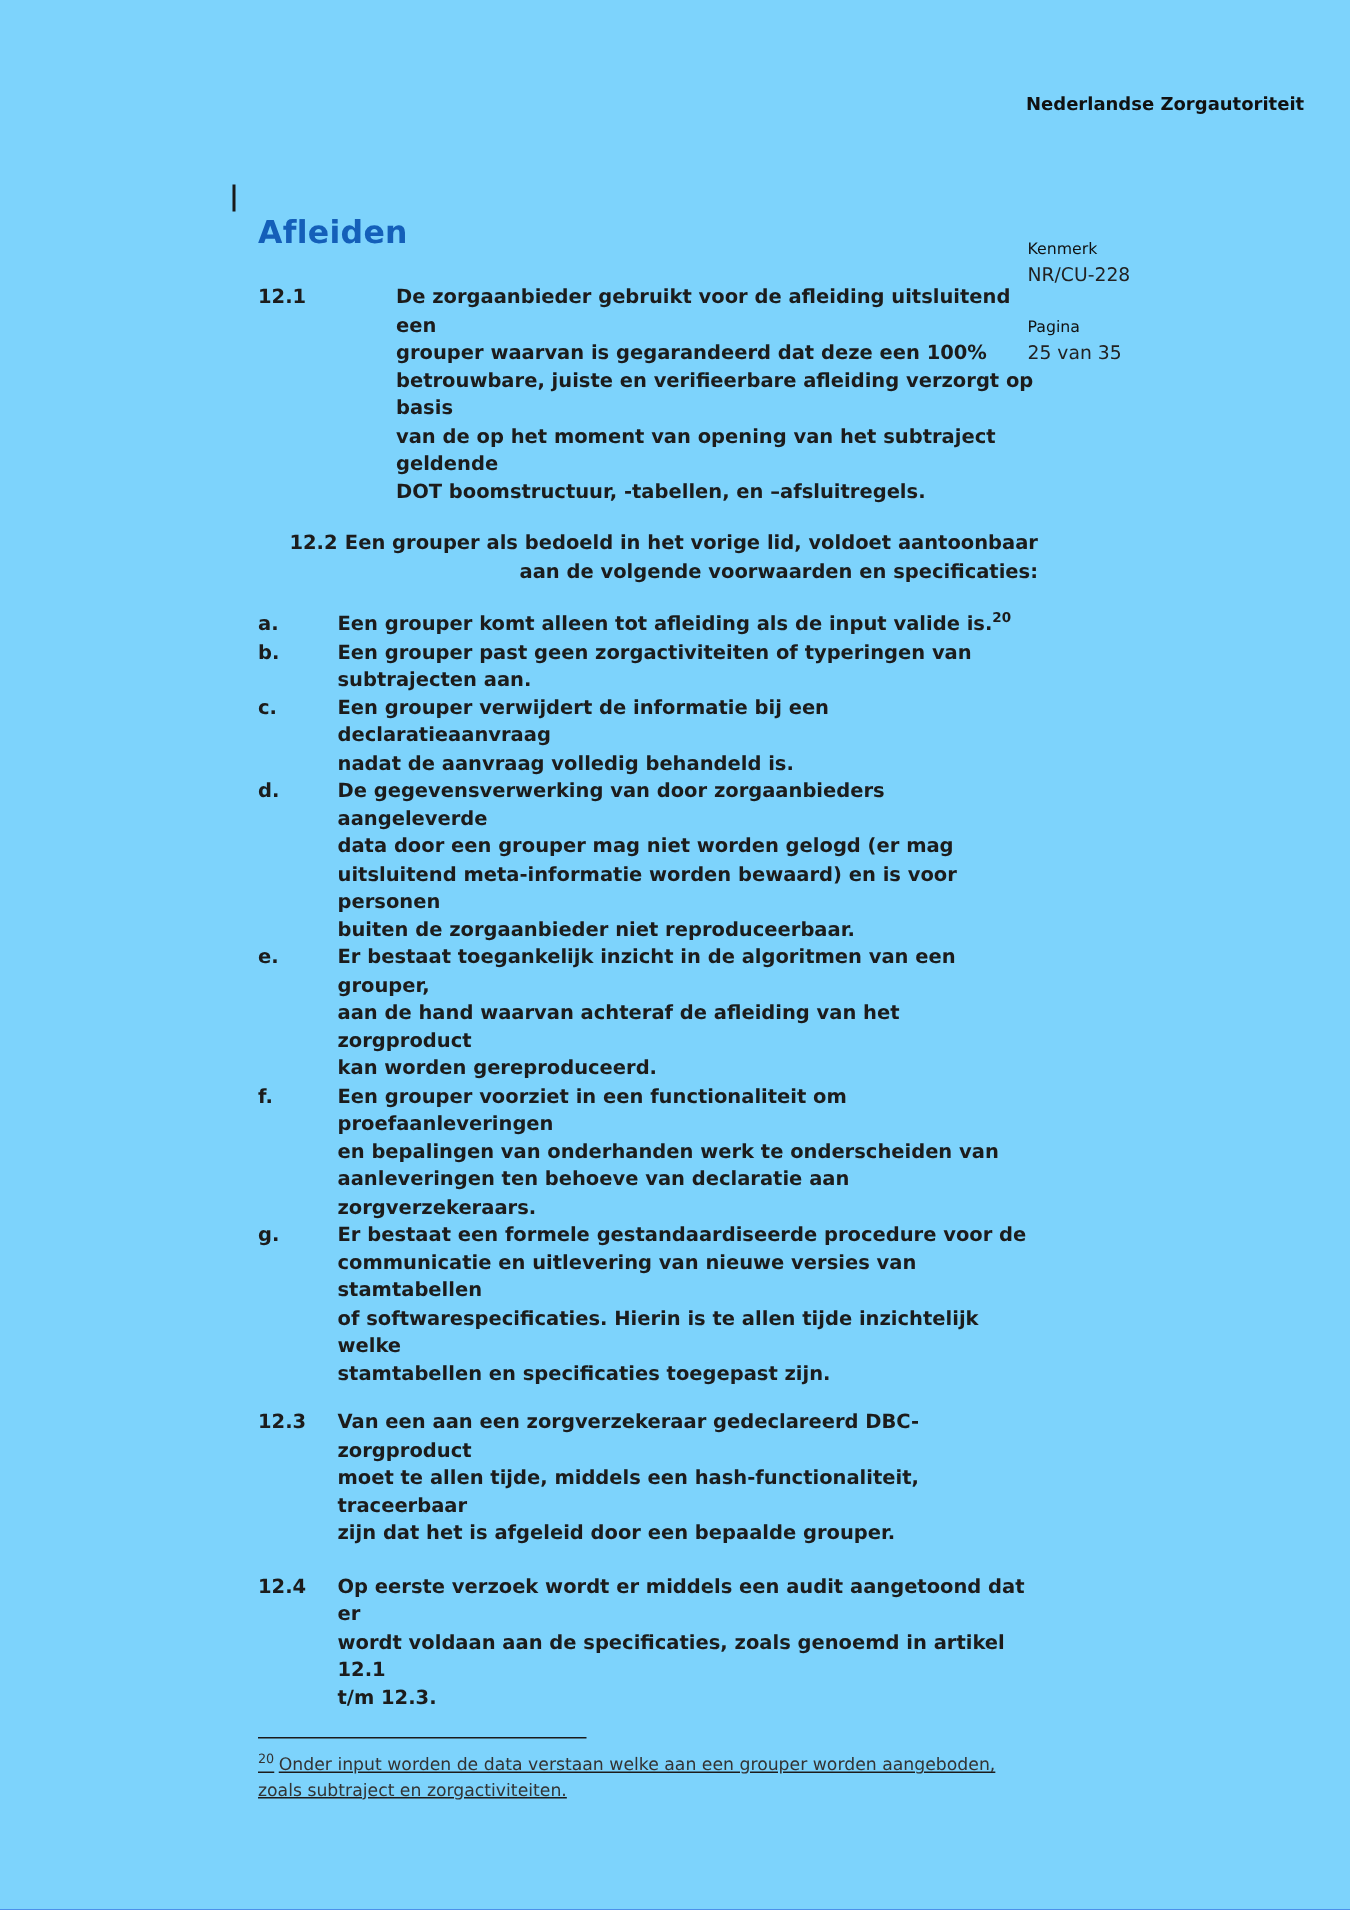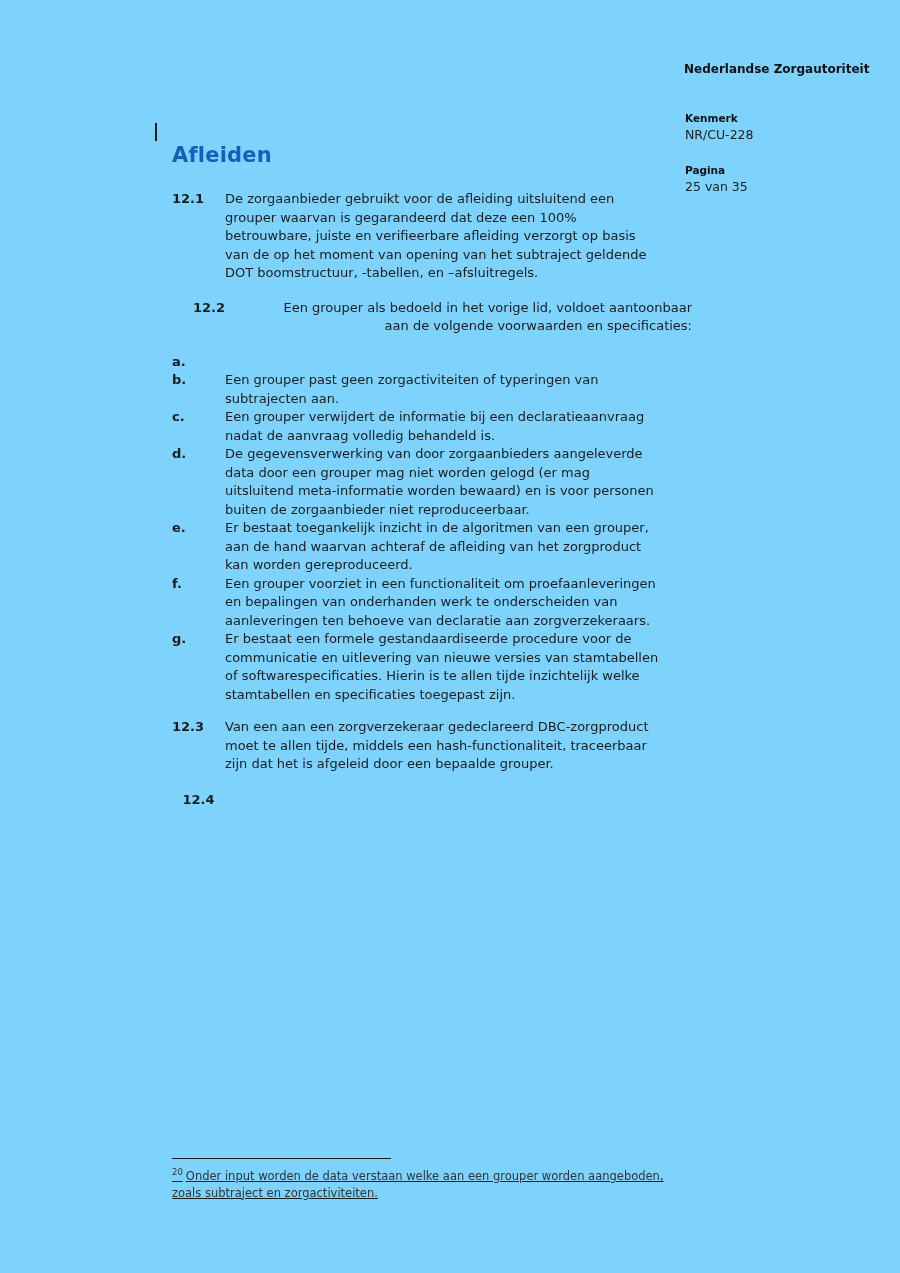--- a/index.html
+++ b/index.html
@@ -16,52 +16,52 @@
   }
 
   
   .brand {
     position: absolute; left: 684px; top: 62px;
     font-size: 12px; font-weight: bold; color: #111;
   }
   .meta { position: absolute; left: 685px; width: 170px; }
   .meta-kenmerk { top: 112px; }
   .meta-pagina  { top: 164px; }
-  .meta-label { font-size: 10.5px; font-weight: bold; color: #111; margin-bottom: 3px; }
+  .meta-label { font-size: 10.5px; font-weight: normal; color: #111; margin-bottom: 3px; margin-top: 48px; }
   .meta-value { font-size: 12.5px; color: #222; }
 
   
   .change-bar {
     position: absolute; left: 155px; top: 123px;
     width: 2px; height: 18px; background: #1a1a1a;
   }
 
   
   .content { position: absolute; left: 172px; top: 143px; width: 520px; }
   .doc-title {
     margin: 0; font-size: 21px; font-weight: bold; letter-spacing: 0.2px;
   }
   .article-heading {
     margin: 25px 0 0 0; font-size: 14.5px; font-weight: bold; color: #111;
   }
   .article-heading .gap { display: inline-block; width: 9px; }
 
   .block { display: flex; align-items: flex-start; }
-  .m-first { margin-top: 23px; }
+  .m-first { margin-top: 23px; gap: 39px; }
   .m-med   { margin-top: 16px; text-align: right; }
   .m-items { margin-top: 17px; }
   .m-close { margin-top: 14px; }
-  .m-last  { margin-top: 17px; text-align: center; }
+  .m-last  { margin-top: 17px; }
 
   .num, .letter {
     flex: 0 0 53px; font-weight: bold; font-size: 13px; line-height: 18.5px;
   }
   .txt {
     flex: 1 1 auto; font-size: 13px; line-height: 18.5px;
-    white-space: pre-line; color: #1c1c1c;
+    white-space: pre-line; color: #1c1c1c; font-weight: bold;
   }
   .txt sup { font-size: 9px; line-height: 0; }
 
   
   .footnote { position: absolute; left: 172px; top: 1158px; width: 520px; text-decoration: underline; }
   .fn-rule { width: 219px; height: 0; border-top: 1.5px solid #1a1a1a; margin-bottom: 9px; }
   .fn-text { font-size: 11.5px; line-height: 16.5px; color: #333; white-space: pre-line; }
   .fn-text sup { font-size: 8.5px; margin-right: 3px; line-height: 0; }
 </style>
 </head>
@@ -100,20 +100,21 @@
     <div class="block m-med">
       <div class="num">12.2</div>
       <div class="txt">Een grouper als bedoeld in het vorige lid, voldoet aantoonbaar
 aan de volgende voorwaarden en specificaties:</div>
     </div>
 
     <div class="m-items">
 
       <div class="block">
         <div class="letter">a.</div>
+        <div class="txt"><span>Een grouper komt alleen tot afleiding als de input valide is.</span><sup>20</sup></div>
       </div>
 
       <div class="block">
         <div class="letter">b.</div>
         <div class="txt">Een grouper past geen zorgactiviteiten of typeringen van
 subtrajecten aan.</div>
       </div>
 
       <div class="block">
         <div class="letter">c.</div>
@@ -155,20 +156,23 @@
 
     <div class="block m-close">
       <div class="num">12.3</div>
       <div class="txt">Van een aan een zorgverzekeraar gedeclareerd DBC-zorgproduct
 moet te allen tijde, middels een hash-functionaliteit, traceerbaar
 zijn dat het is afgeleid door een bepaalde grouper.</div>
     </div>
 
     <div class="block m-last">
       <div class="num">12.4</div>
+      <div class="txt">Op eerste verzoek wordt er middels een audit aangetoond dat er
+wordt voldaan aan de specificaties, zoals genoemd in artikel 12.1
+t/m 12.3.</div>
     </div>
 
   </div>
 
   <div class="footnote">
     <div class="fn-rule"></div>
     <div class="fn-text"><sup>20</sup><span>Onder input worden de data verstaan welke aan een grouper worden aangeboden,
 zoals subtraject en zorgactiviteiten.</span></div>
   </div>
 

